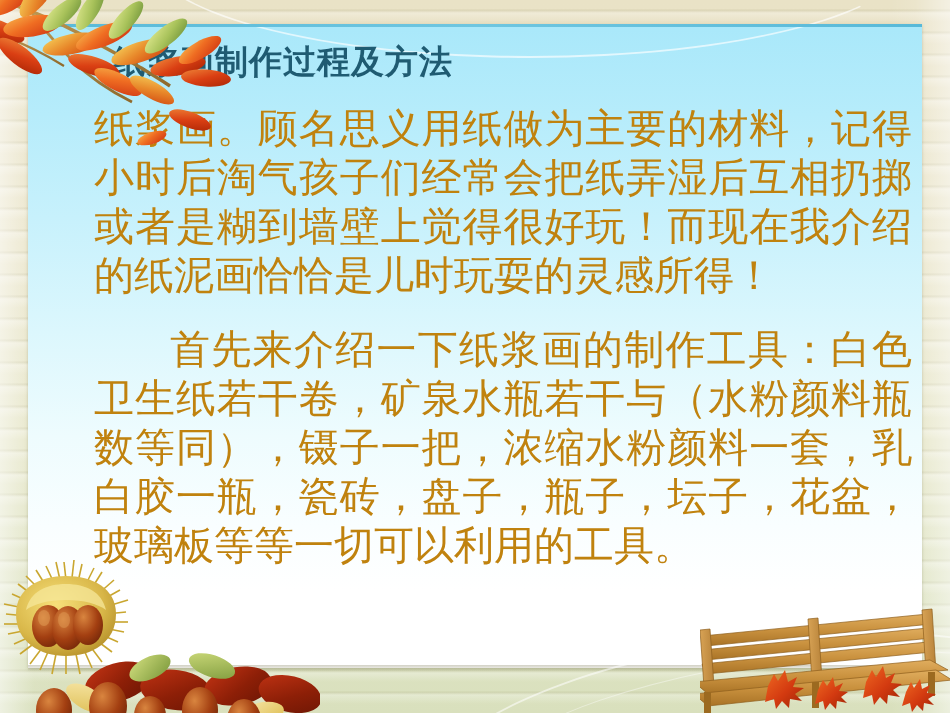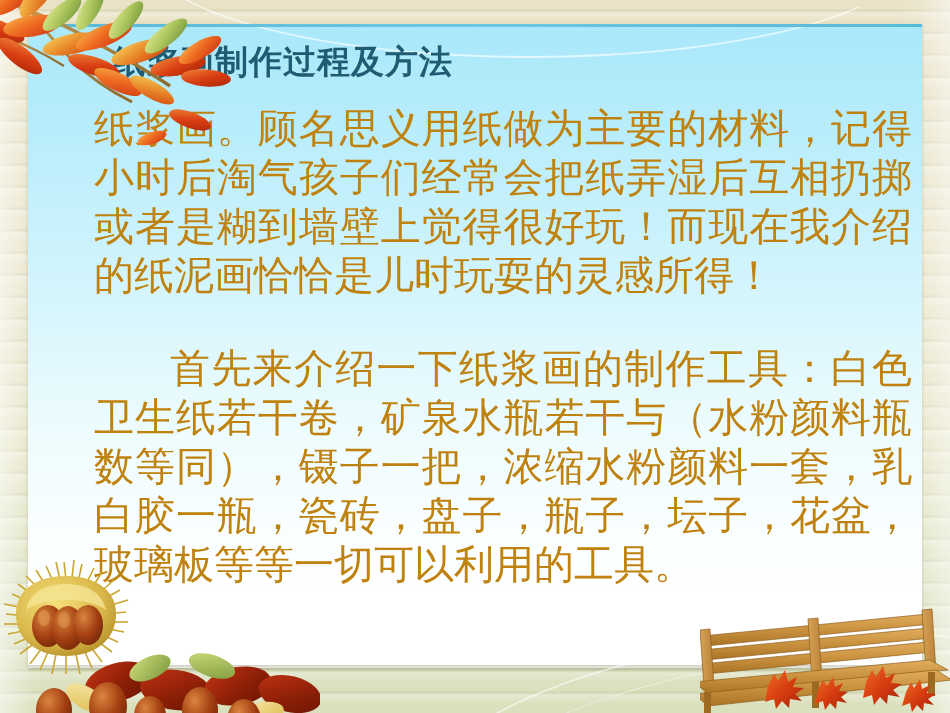--- a/index.html
+++ b/index.html
@@ -96,21 +96,21 @@
     position:relative;
     padding-left:42px;
     color:#c0820e;
     font-size:40px;
     line-height:49px;
     letter-spacing:0px;
     text-align:justify;
   }
   .para .txt{display:block;}
   .para.p1{margin-bottom:8px;}
-  .para.p2{margin-top:44px;}
+  .para.p2{margin-top:25px;}
   .para.p2 .txt{text-indent:76px;}
 
   
   .bullet{
     position:absolute;left:0px;top:18px;
     width:26px;height:13px;
     transform:rotate(-22deg);
   }
   .bullet .leaf{
     width:26px;height:13px;

